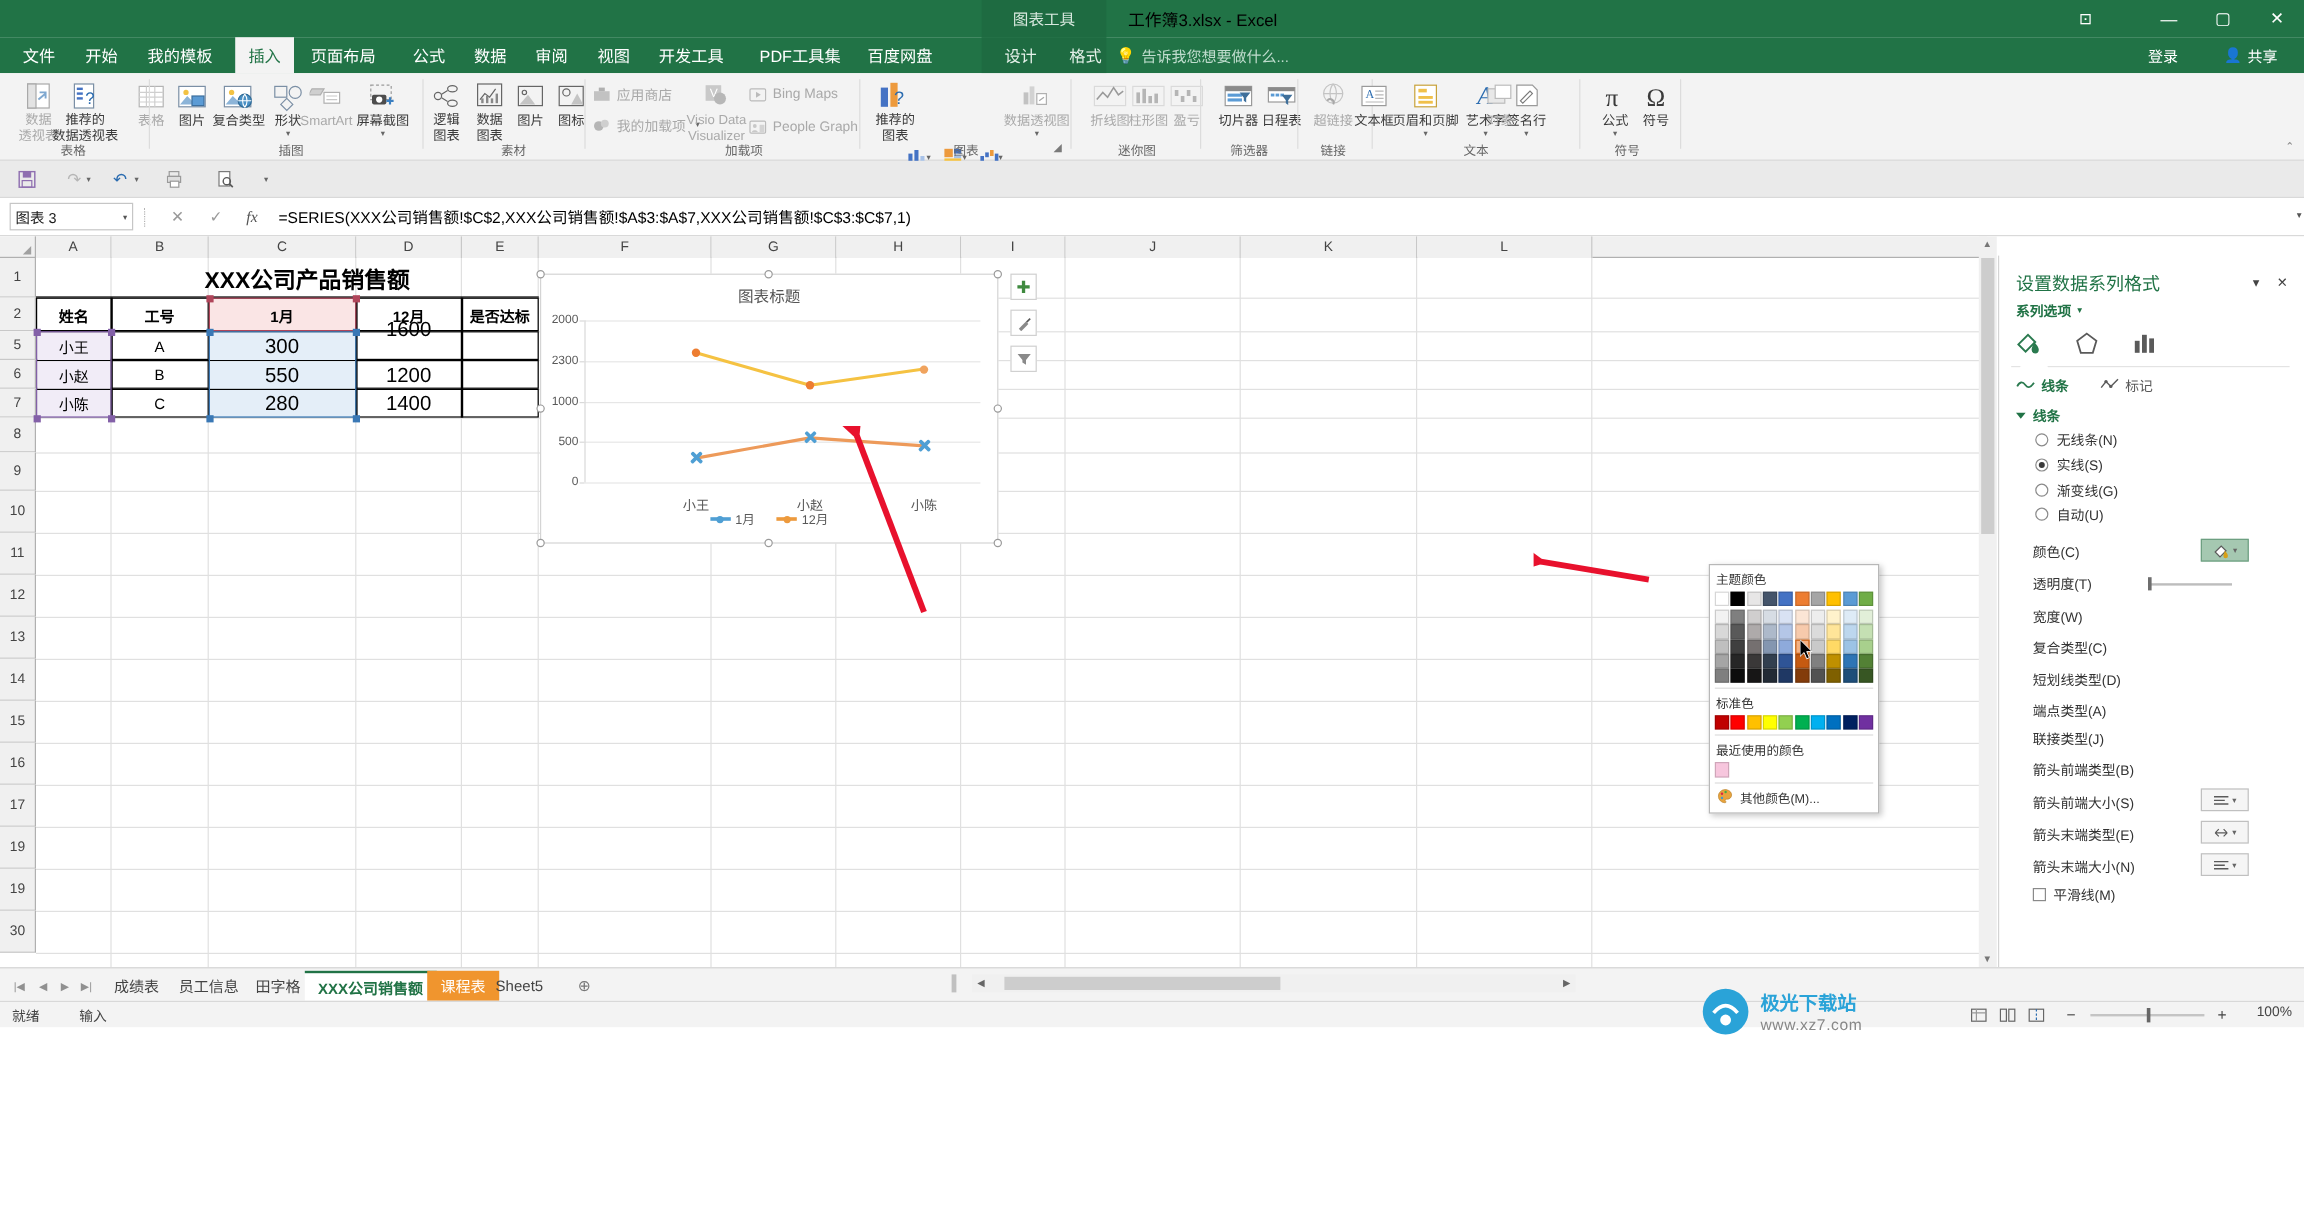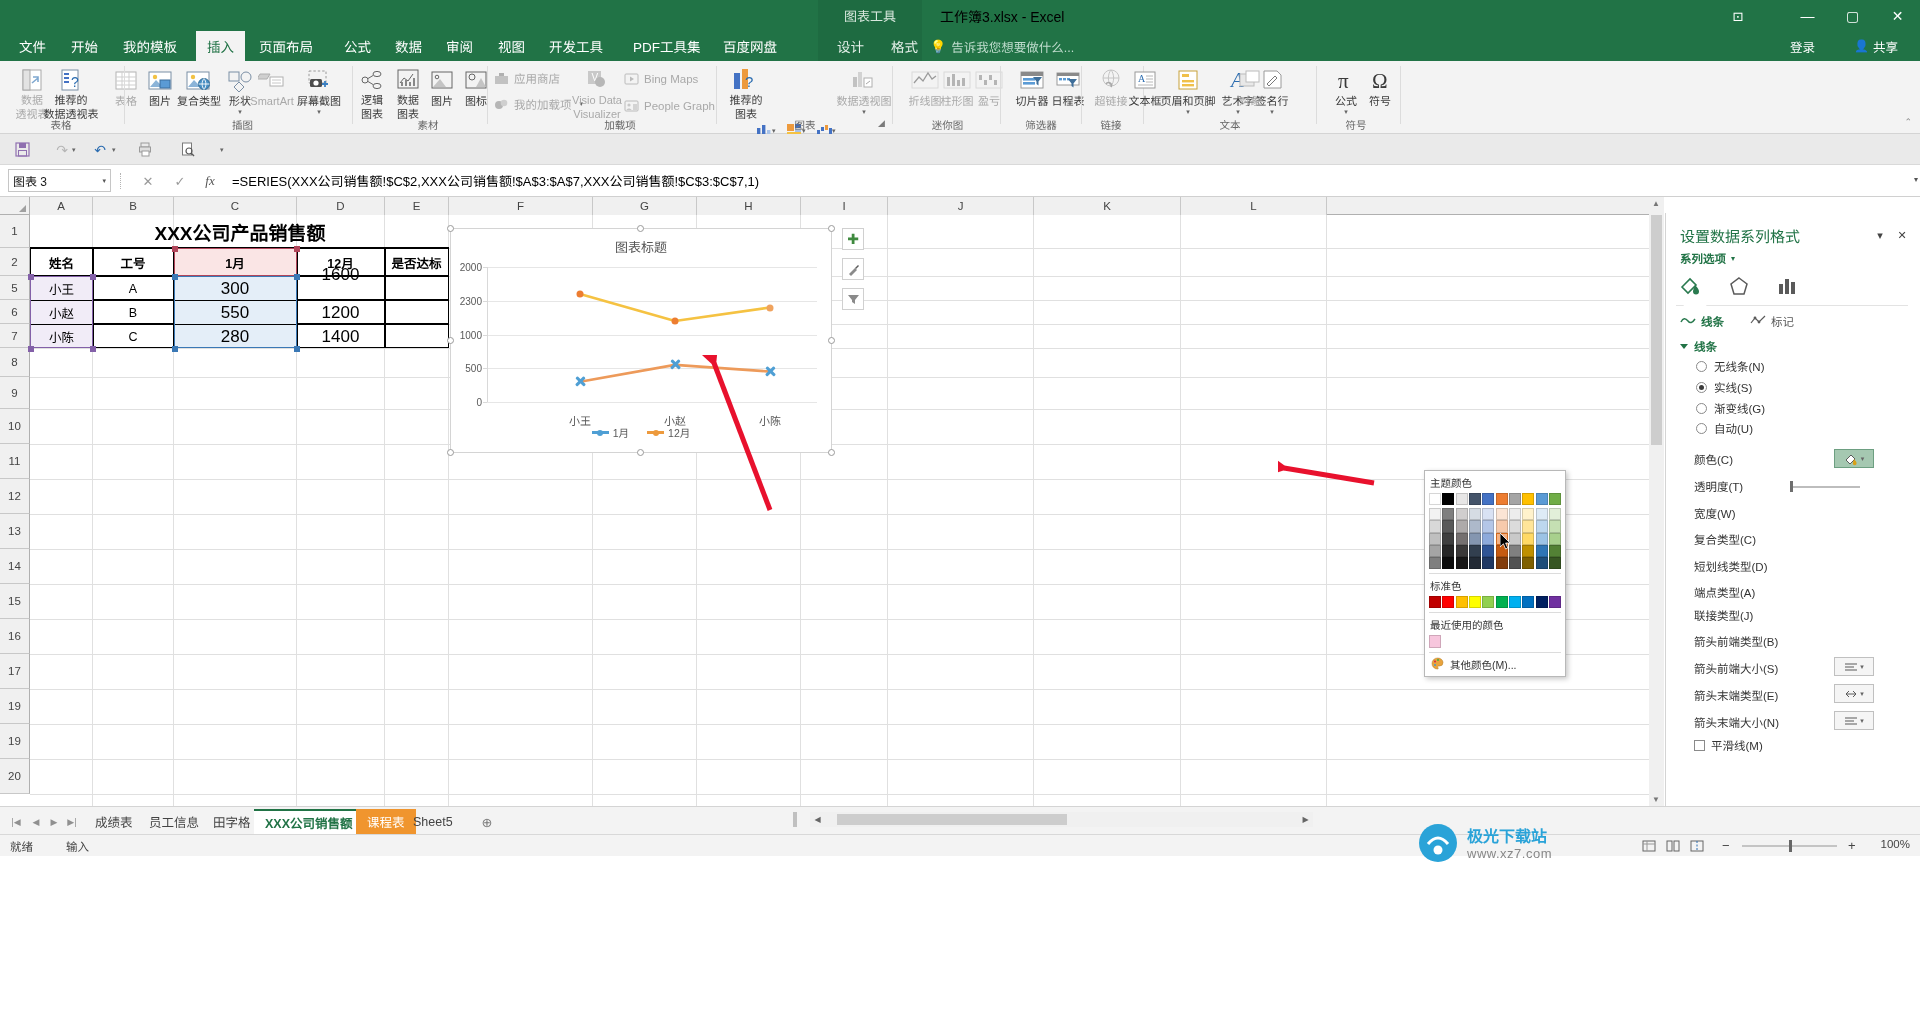--- a/index.html
+++ b/index.html
@@ -919,21 +919,21 @@
     <div class="rh" style="top:212px;height:35px">10</div>
     <div class="rh" style="top:247px;height:35px">11</div>
     <div class="rh" style="top:282px;height:35px">12</div>
     <div class="rh" style="top:317px;height:35px">13</div>
     <div class="rh" style="top:352px;height:35px">14</div>
     <div class="rh" style="top:387px;height:35px">15</div>
     <div class="rh" style="top:422px;height:35px">16</div>
     <div class="rh" style="top:457px;height:35px">17</div>
     <div class="rh" style="top:492px;height:35px">19</div>
     <div class="rh" style="top:527px;height:35px">19</div>
-    <div class="rh" style="top:562px;height:35px">20</div>
+    <div class="rh" style="top:562px;height:35px">30</div>
 
     <div class="gline-v" style="left:92px;top:18px;height:597px"></div>
     <div class="gline-v" style="left:173px;top:18px;height:597px"></div>
     <div class="gline-v" style="left:296px;top:18px;height:597px"></div>
     <div class="gline-v" style="left:384px;top:18px;height:597px"></div>
     <div class="gline-v" style="left:448px;top:18px;height:597px"></div>
     <div class="gline-v" style="left:592px;top:18px;height:597px"></div>
     <div class="gline-v" style="left:696px;top:18px;height:597px"></div>
     <div class="gline-v" style="left:800px;top:18px;height:597px"></div>
     <div class="gline-v" style="left:887px;top:18px;height:597px"></div>
@@ -962,21 +962,21 @@
     <div class="tbl-border" style="left:30px;top:18px;width:419px;height:33px;border-top:none;border-left:none;border-right:none"></div>
     <div class="tbl-border" style="left:30px;top:51px;width:419px;height:28px"></div>
     <div class="tbl-border" style="left:30px;top:79px;width:419px;height:24px"></div>
     <div class="tbl-border" style="left:30px;top:103px;width:419px;height:24px"></div>
     <div class="tbl-border" style="left:30px;top:127px;width:419px;height:24px"></div>
     <div class="tbl-border" style="left:92px;top:51px;width:1px;height:100px"></div>
     <div class="tbl-border" style="left:173px;top:51px;width:1px;height:100px"></div>
     <div class="tbl-border" style="left:296px;top:51px;width:1px;height:100px"></div>
     <div class="tbl-border" style="left:384px;top:51px;width:1px;height:100px"></div>
 
-    <div class="cell c bold" style="left:80px;top:18px;width:320px;height:33px;font-size:19px">XXX公司产品销售额</div>
+    <div class="cell c bold" style="left:96px;top:18px;width:320px;height:33px;font-size:19px">XXX公司产品销售额</div>
 
     <div class="cell c bold" style="left:31px;top:52px;width:61px;height:27px">姓名</div>
     <div class="cell c bold" style="left:93px;top:52px;width:80px;height:27px">工号</div>
     <div class="cell c bold" style="left:174px;top:52px;width:122px;height:27px;background:#fae5e5">1月</div>
     <div class="cell c bold" style="left:297px;top:52px;width:87px;height:27px">12月</div>
     <div class="cell c bold" style="left:385px;top:52px;width:63px;height:27px">是否达标</div>
 
     <div class="cell c" style="left:31px;top:80px;width:61px;height:23px;background:#f1ecf7">小王</div>
     <div class="cell c" style="left:93px;top:80px;width:80px;height:23px">A</div>
     <div class="cell c" style="left:174px;top:80px;width:122px;height:23px;background:#e4eef8;font-size:17px">300</div>

